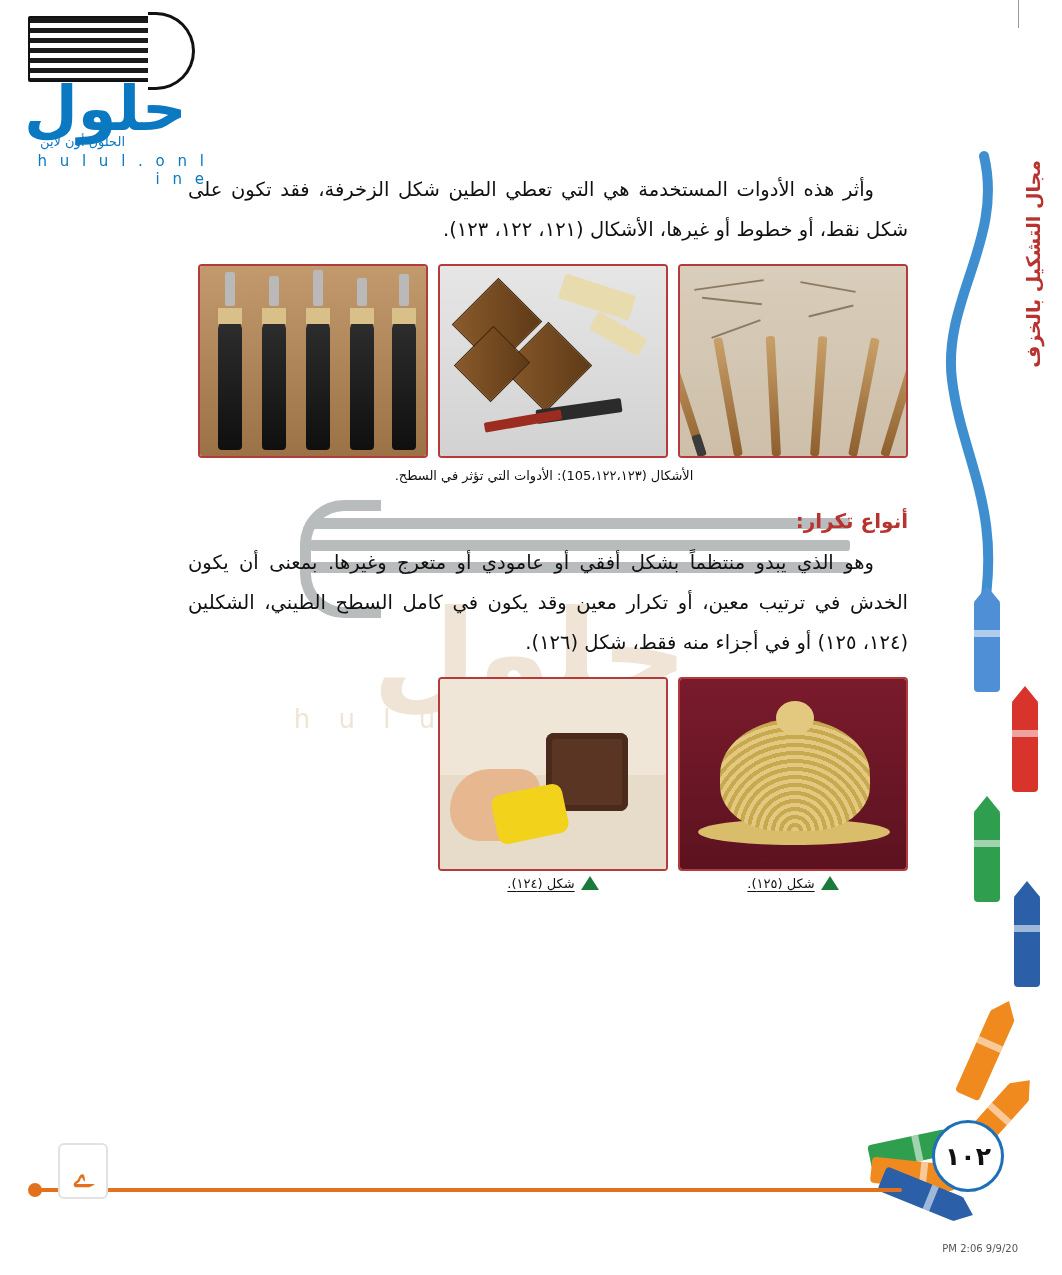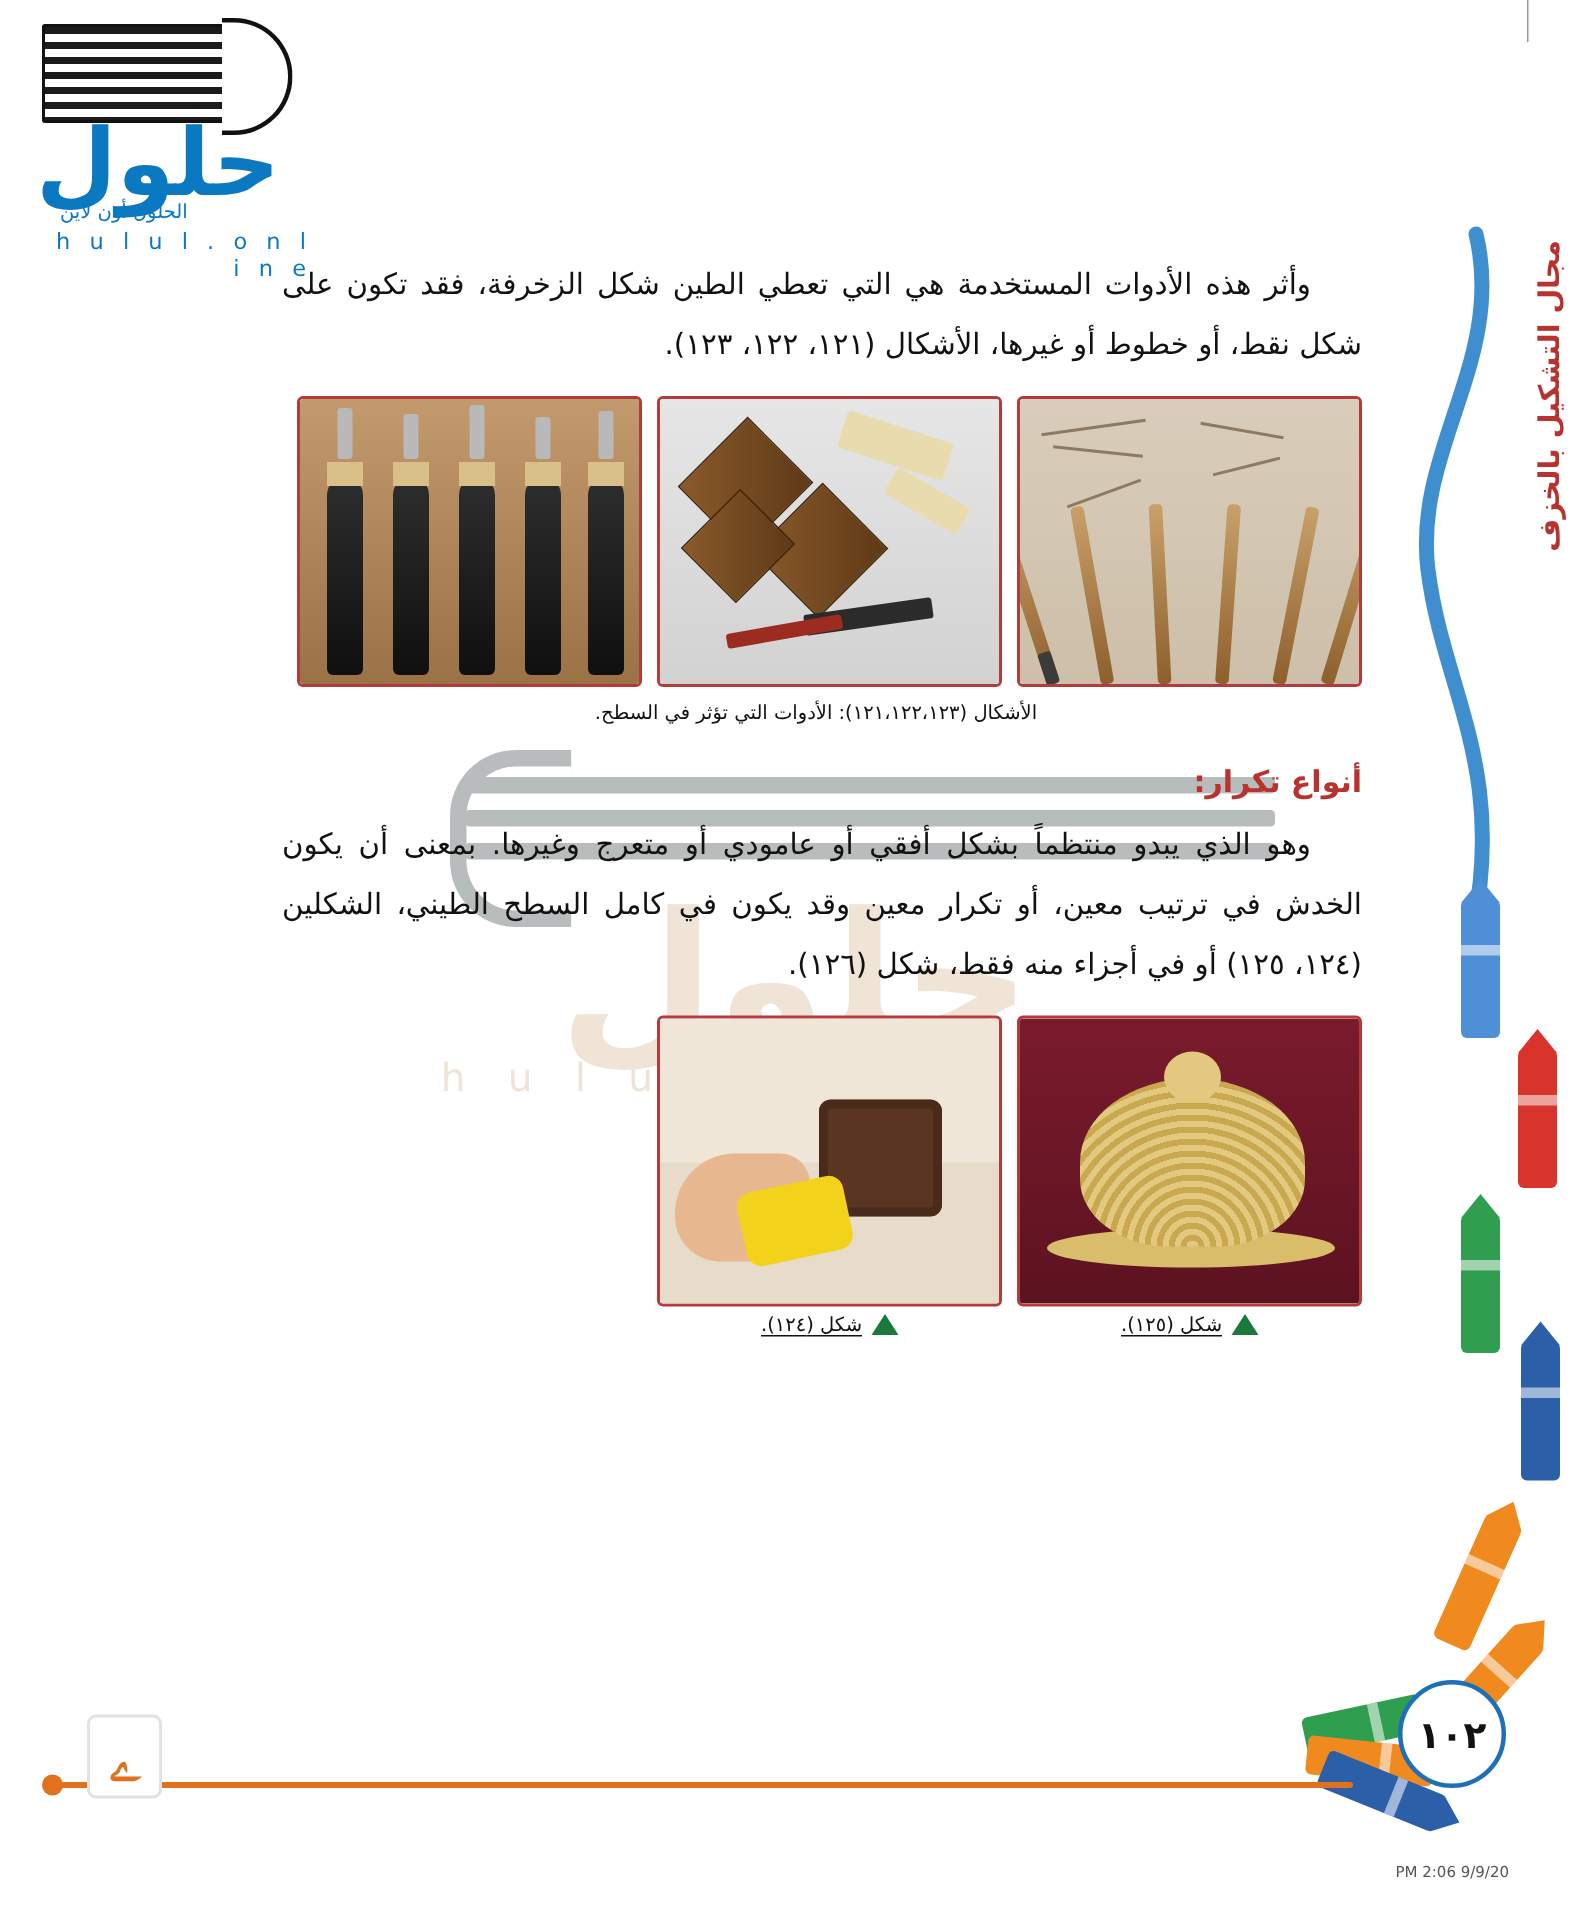--- a/index.html
+++ b/index.html
@@ -133,21 +133,21 @@
   .bottomrule:after{
     content:"";position:absolute;left:-12px;top:-5px;width:14px;height:14px;border-radius:50%;
     background:#e2711d;
   }
   .bicon{
     position:absolute;left:58px;top:1143px;width:46px;height:52px;
     border:2px solid #e2e2e2;border-radius:6px;background:#fff;
     display:flex;align-items:center;justify-content:center;color:#e2711d;font-size:30px;font-weight:bold;
   }
   .footleft{position:absolute;left:52px;top:1302px;font-size:10px;color:#555;}
-  .footright{position:absolute;right:56px;top:1243px;font-size:10px;color:#555;}
+  .footright{position:absolute;right:44px;top:1243px;font-size:10px;color:#555;}
 
   .tickmark{position:absolute;left:1018px;top:0;width:1px;height:28px;background:#999;}
 
   
   .ph1{width:226px;height:190px;background:
      linear-gradient(#d9cdbb,#cdbfa9);
      position:relative;}
   .ph1 .tool{position:absolute;bottom:0;width:9px;height:120px;background:linear-gradient(#c9a06a,#8d5f2d);border-radius:3px;transform-origin:bottom center;}
   .ph1 .tip{position:absolute;width:9px;height:22px;background:#3b3b3b;border-radius:2px;}
   .ph1 .scratch{position:absolute;border-top:2px solid #8c7a63;}
@@ -257,21 +257,21 @@
             <div class="blade" style="left:157px;bottom:150px;height:28px;"></div>
           <div class="chisel" style="left:192px;"></div>
             <div class="ferrule" style="left:192px;bottom:132px;"></div>
             <div class="blade" style="left:199px;bottom:150px;height:32px;"></div>
         </div>
       </div>
     </div>
 
     <div class="capline">
       <span class="tri"></span>
-      <span>الأشكال (١٢١،١٢٢،١٢٣): الأدوات التي تؤثر في السطح.</span>
+      <span>الأشكال (105،١٢٢،١٢٣): الأدوات التي تؤثر في السطح.</span>
     </div>
 
     <h3 class="head">أنواع تكرار:</h3>
 
     <p class="body indent">وهو الذي يبدو منتظماً بشكل أفقي أو عامودي أو متعرج وغيرها. بمعنى أن يكون الخدش في ترتيب معين، أو تكرار معين وقد يكون في كامل السطح الطيني، الشكلين (١٢٤، ١٢٥) أو في أجزاء منه فقط، شكل (١٢٦).</p>
 
     <div class="imgrow">
 
       <div>
         <div class="photo">

